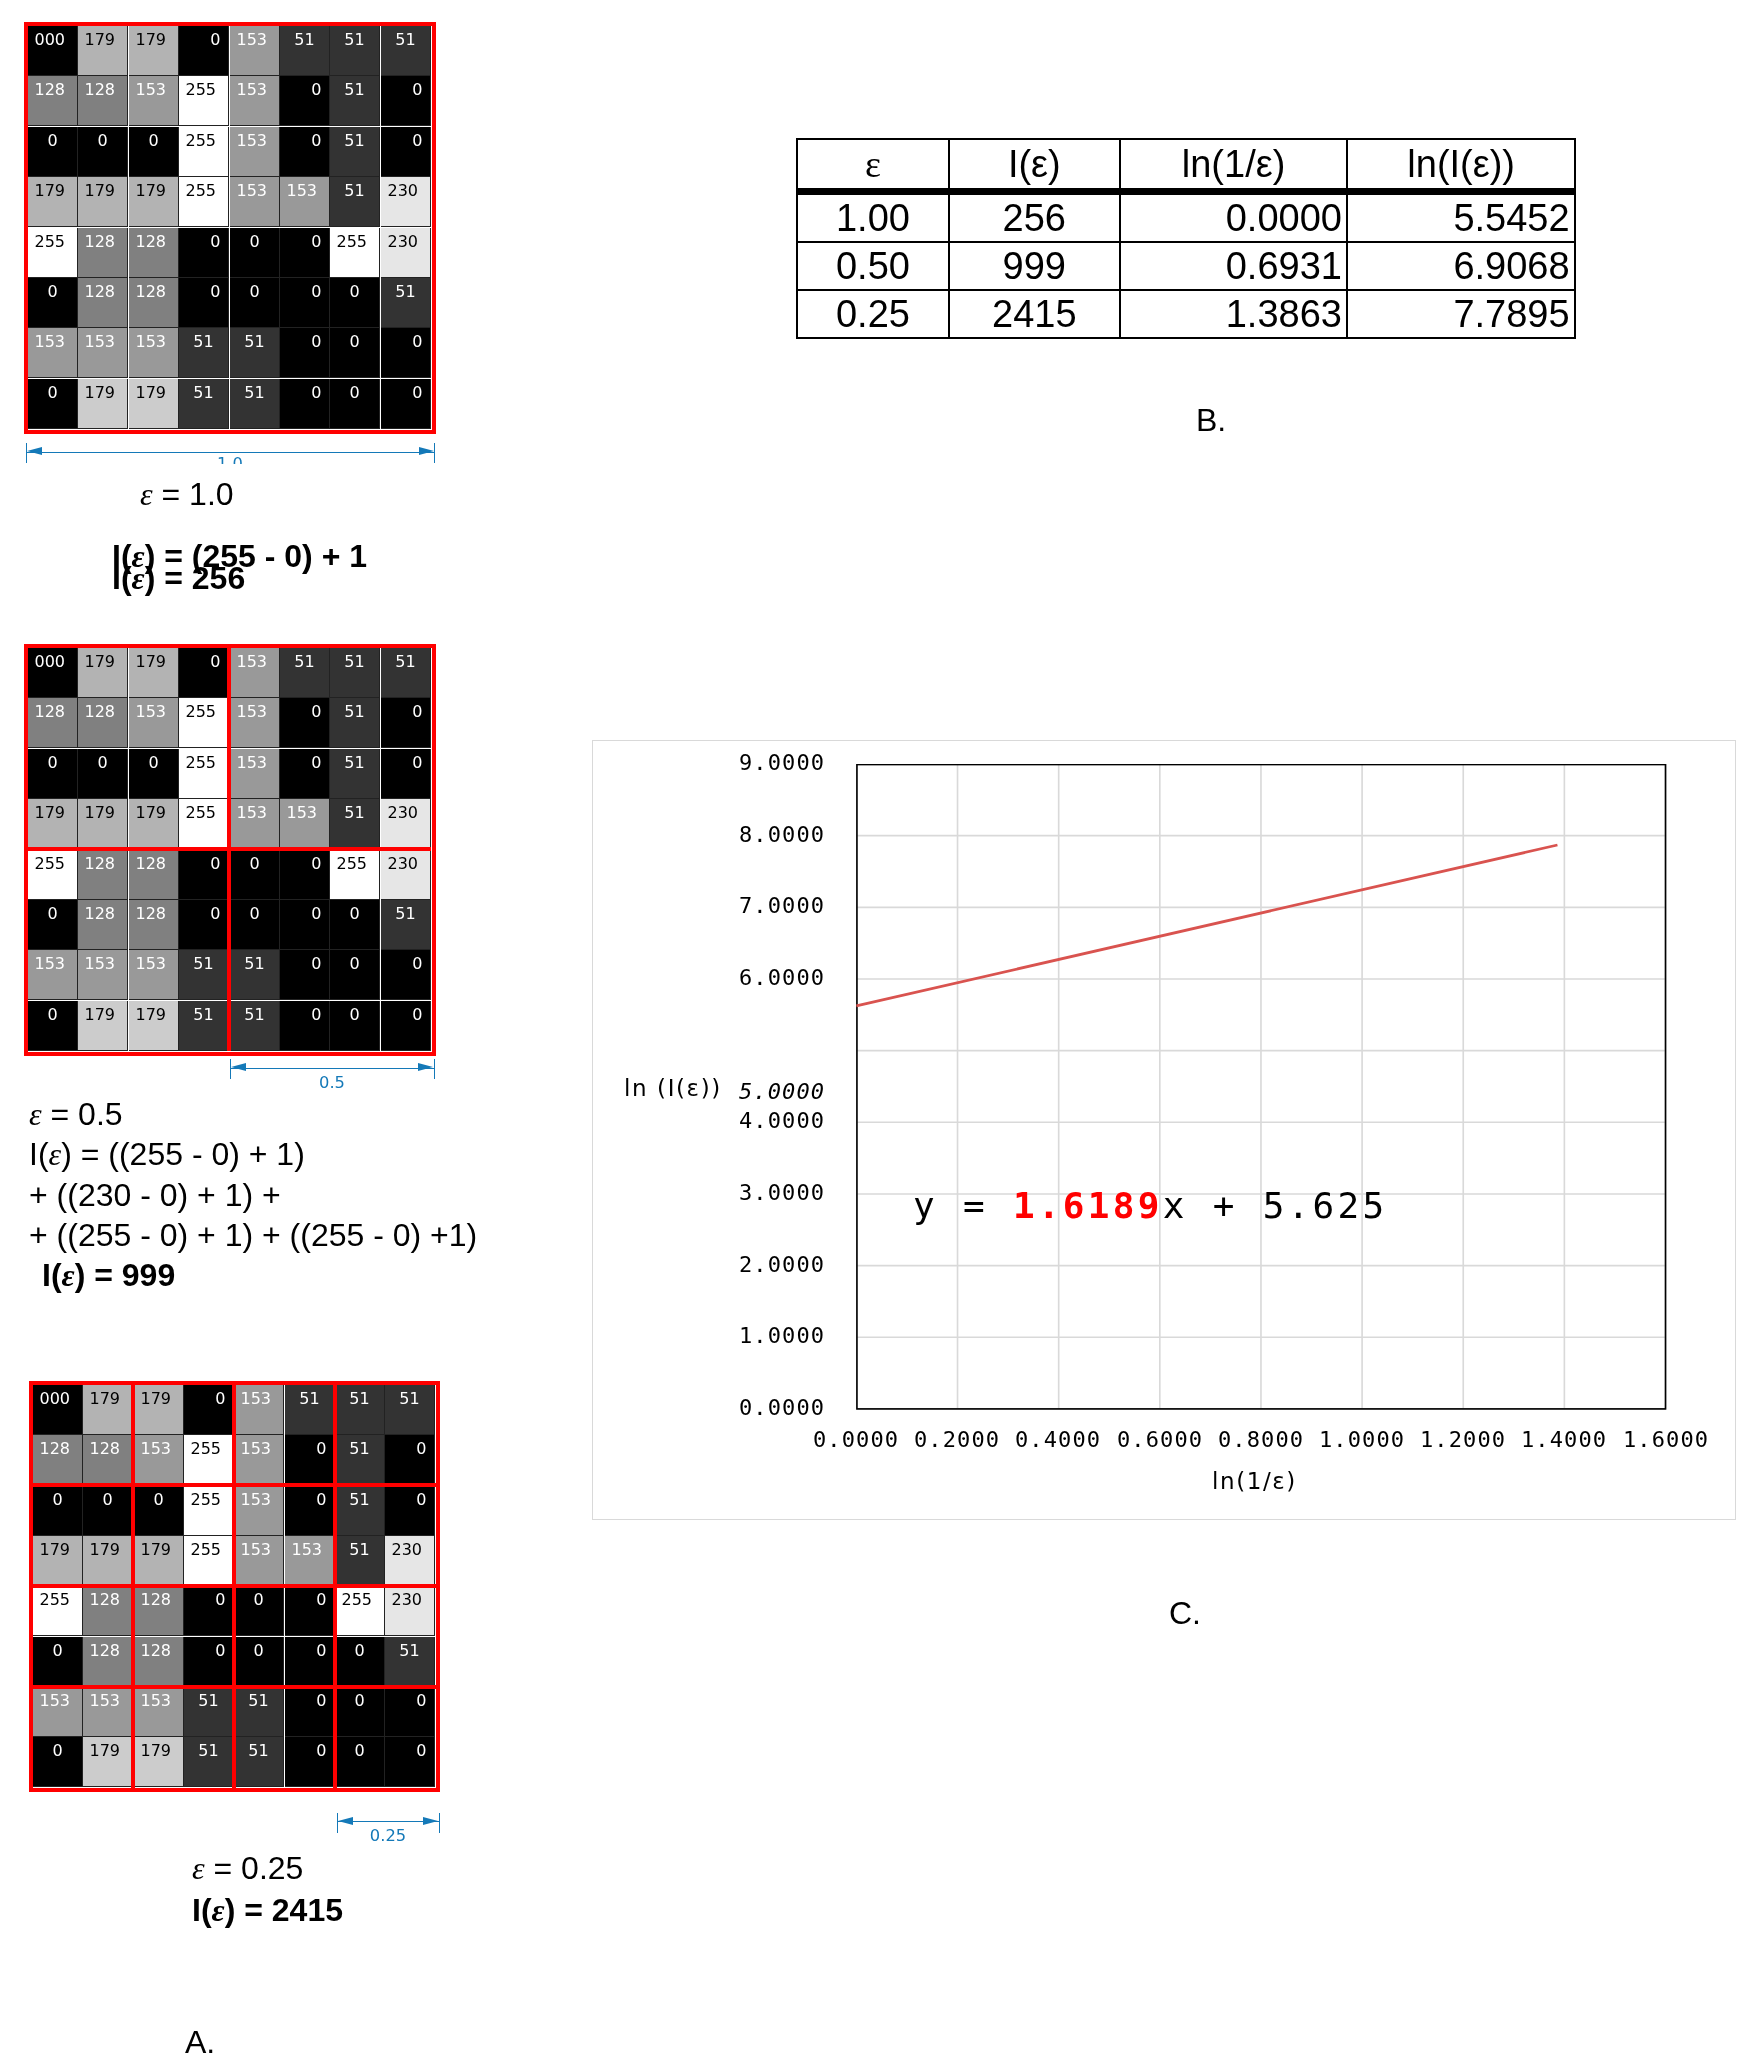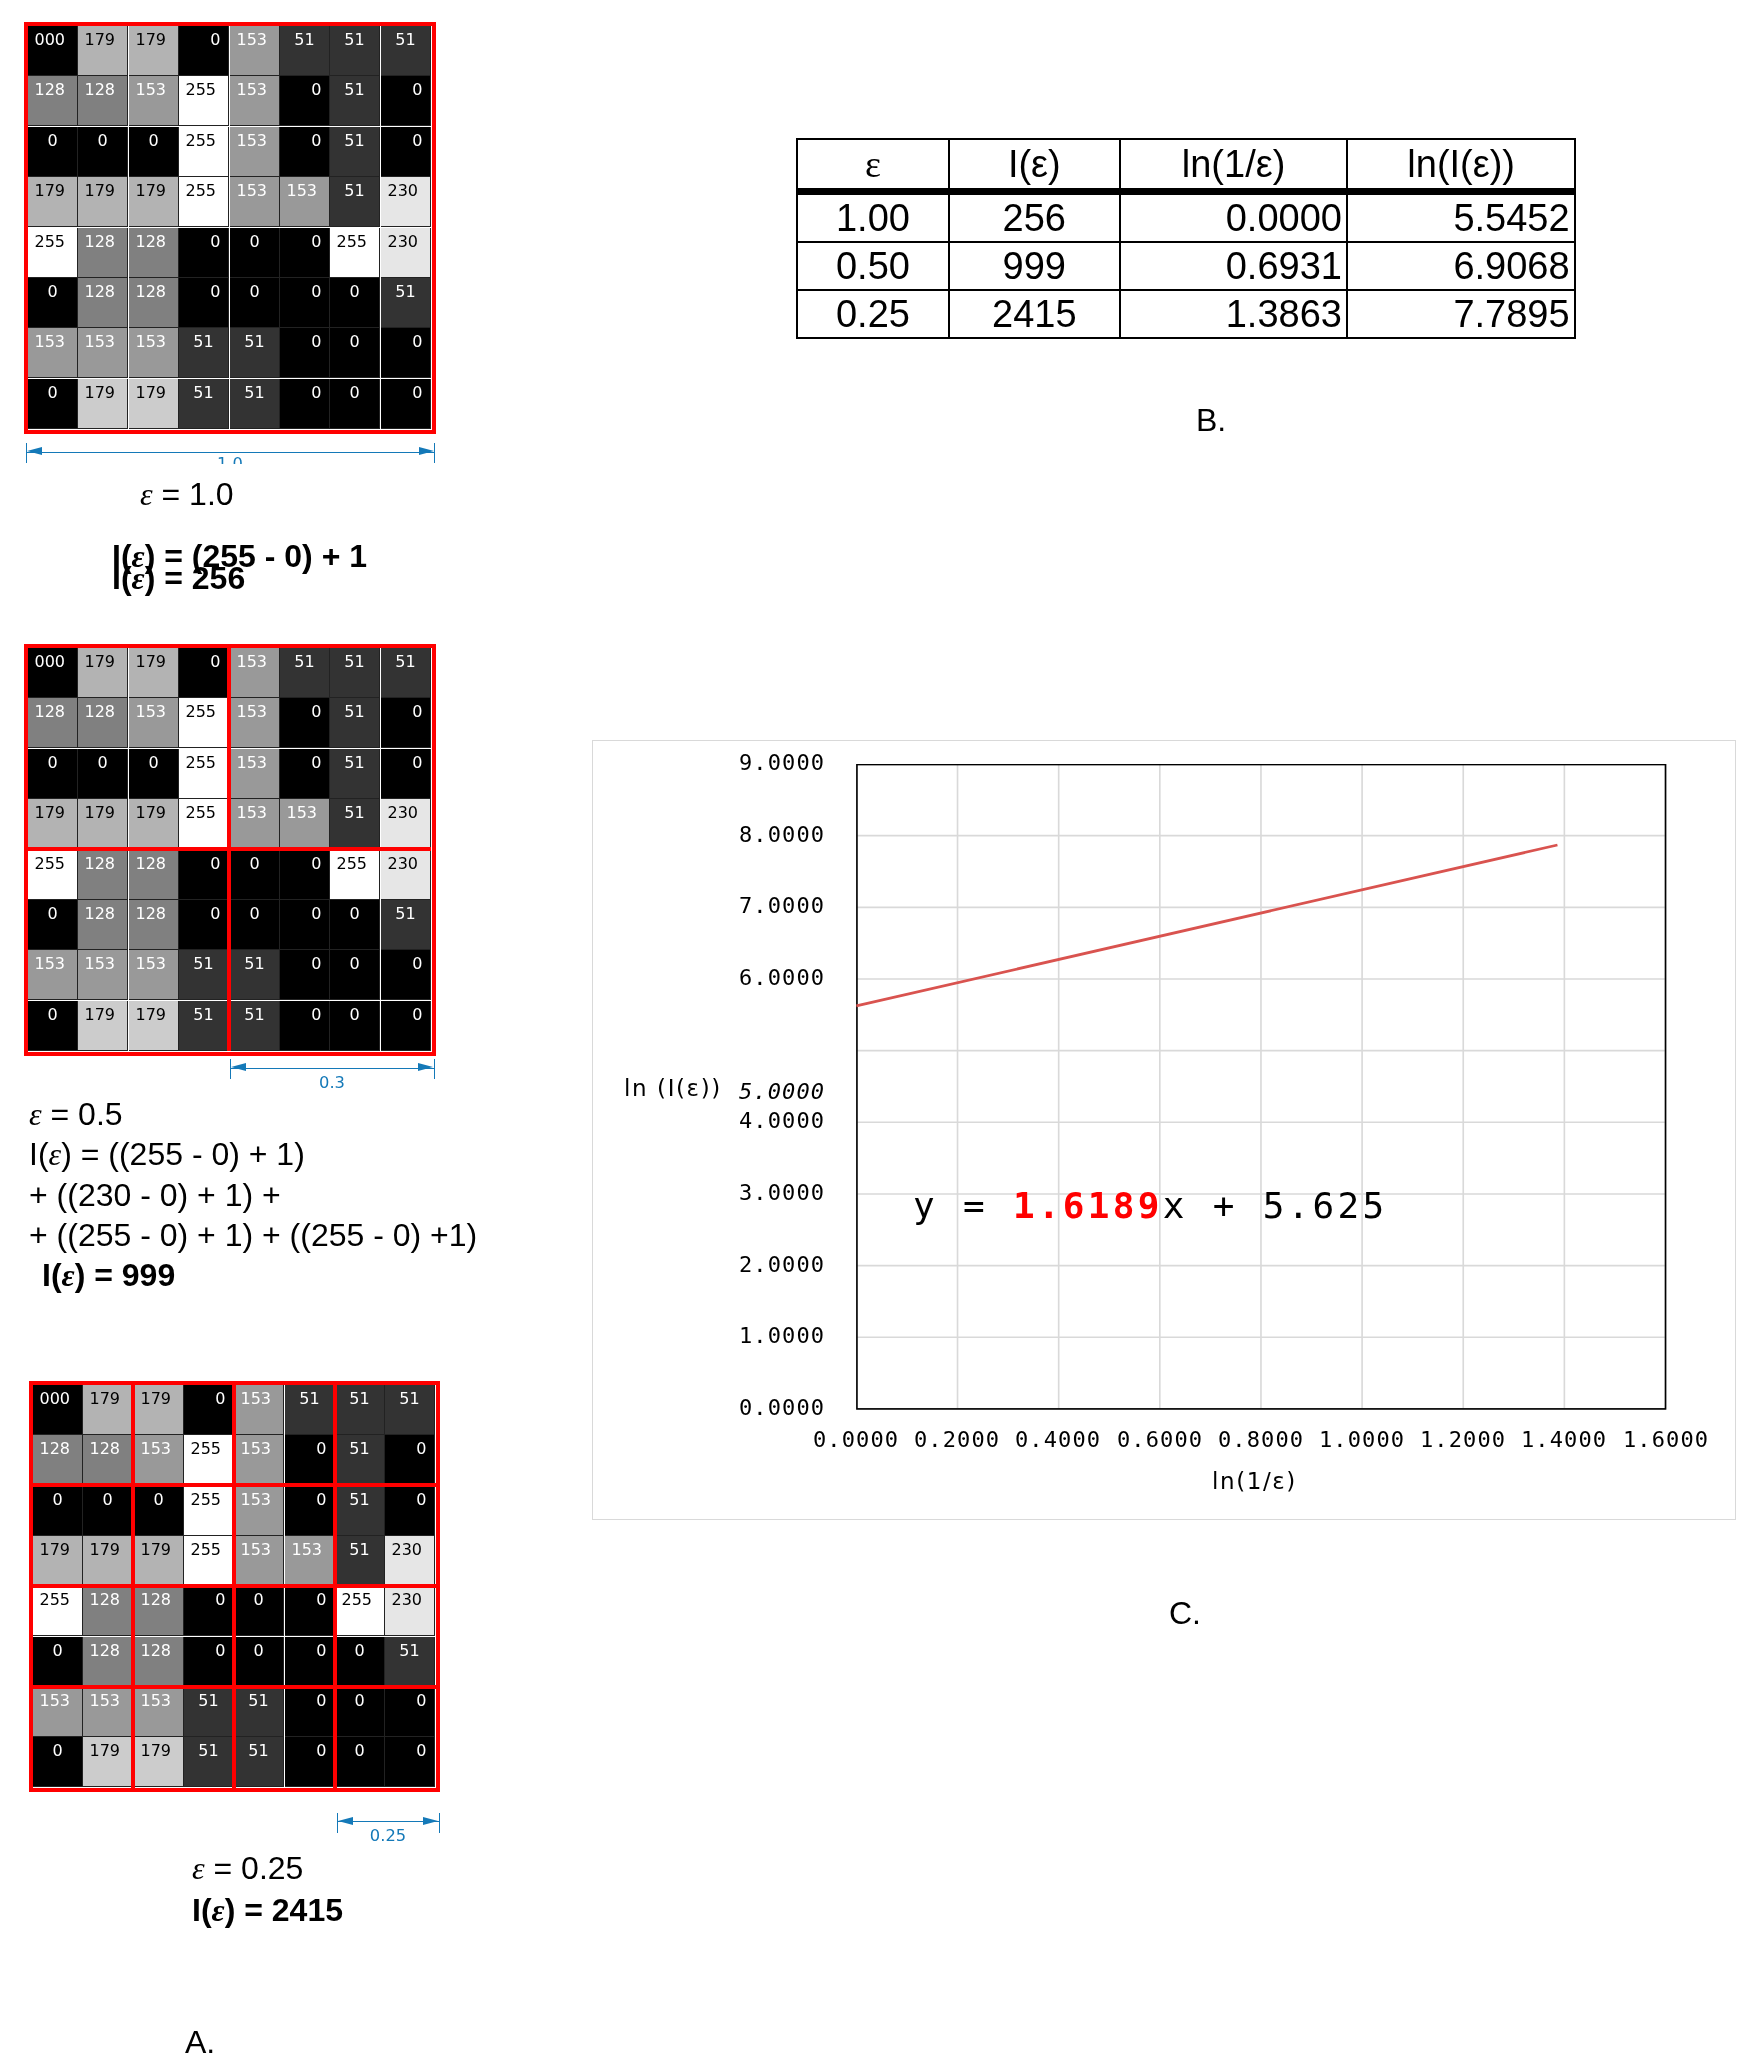--- a/index.html
+++ b/index.html
@@ -179,21 +179,21 @@
       <div class="cell c" style="left: 302px; top: 353px; width: 50px; height: 50px; background: rgb(0, 0, 0); color: rgb(255, 255, 255);">0</div>
       <div class="cell r" style="left: 353px; top: 353px; width: 50px; height: 50px; background: rgb(0, 0, 0); color: rgb(255, 255, 255);">0</div>
       <div class="divider" style="left: 199px; top: 0px; width: 4.4px; height: 403px;"></div>
       <div class="divider" style="top: 199px; left: 0px; height: 4.4px; width: 403px;"></div>
     </div>
     <div class="dim" style="left: 230px; top: 1068px; width: 204px;"></div>
     <div class="dim-tick" style="left: 230px; top: 1059px; height: 19.6px;"></div>
     <div class="dim-tick" style="left: 434px; top: 1059px; height: 19.6px;"></div>
     <div class="arrow-l" style="left: 231px; top: 1063px;"></div>
     <div class="arrow-r" style="left: 418px; top: 1063px;"></div>
-    <div class="dim-label" style="left: 230px; width: 204px; top: 1073px;">0.3</div>
+    <div class="dim-label" style="left: 230px; width: 204px; top: 1073px;">0.5</div>
     <div class="eq" style="left: 29px; top: 1098px;"><span class="eps">ε</span> = 0.5</div>
     <div class="eq" style="left: 29px; top: 1138px;">I(<span class="eps">ε</span>) = ((255 - 0) + 1)</div>
     <div class="eq" style="left: 29px; top: 1179px;">+ ((230 - 0) + 1) +</div>
     <div class="eq" style="left: 29px; top: 1219px;">+ ((255 - 0) + 1) + ((255 - 0) +1)</div>
     <div class="eq b" style="left: 42px; top: 1259px;">I(<span class="eps">ε</span>) = 999</div>
     <div class="grid" style="left: 29px; top: 1381px; width: 411px; height: 411px;">
       <div class="cell l" style="left: 0px; top: 0px; width: 50px; height: 50px; background: rgb(0, 0, 0); color: rgb(255, 255, 255);">000</div>
       <div class="cell l" style="left: 50px; top: 0px; width: 50px; height: 50px; background: rgb(179, 179, 179); color: rgb(0, 0, 0);">179</div>
       <div class="cell l" style="left: 101px; top: 0px; width: 50px; height: 50px; background: rgb(179, 179, 179); color: rgb(0, 0, 0);">179</div>
       <div class="cell r" style="left: 151px; top: 0px; width: 50px; height: 50px; background: rgb(0, 0, 0); color: rgb(255, 255, 255);">0</div>

